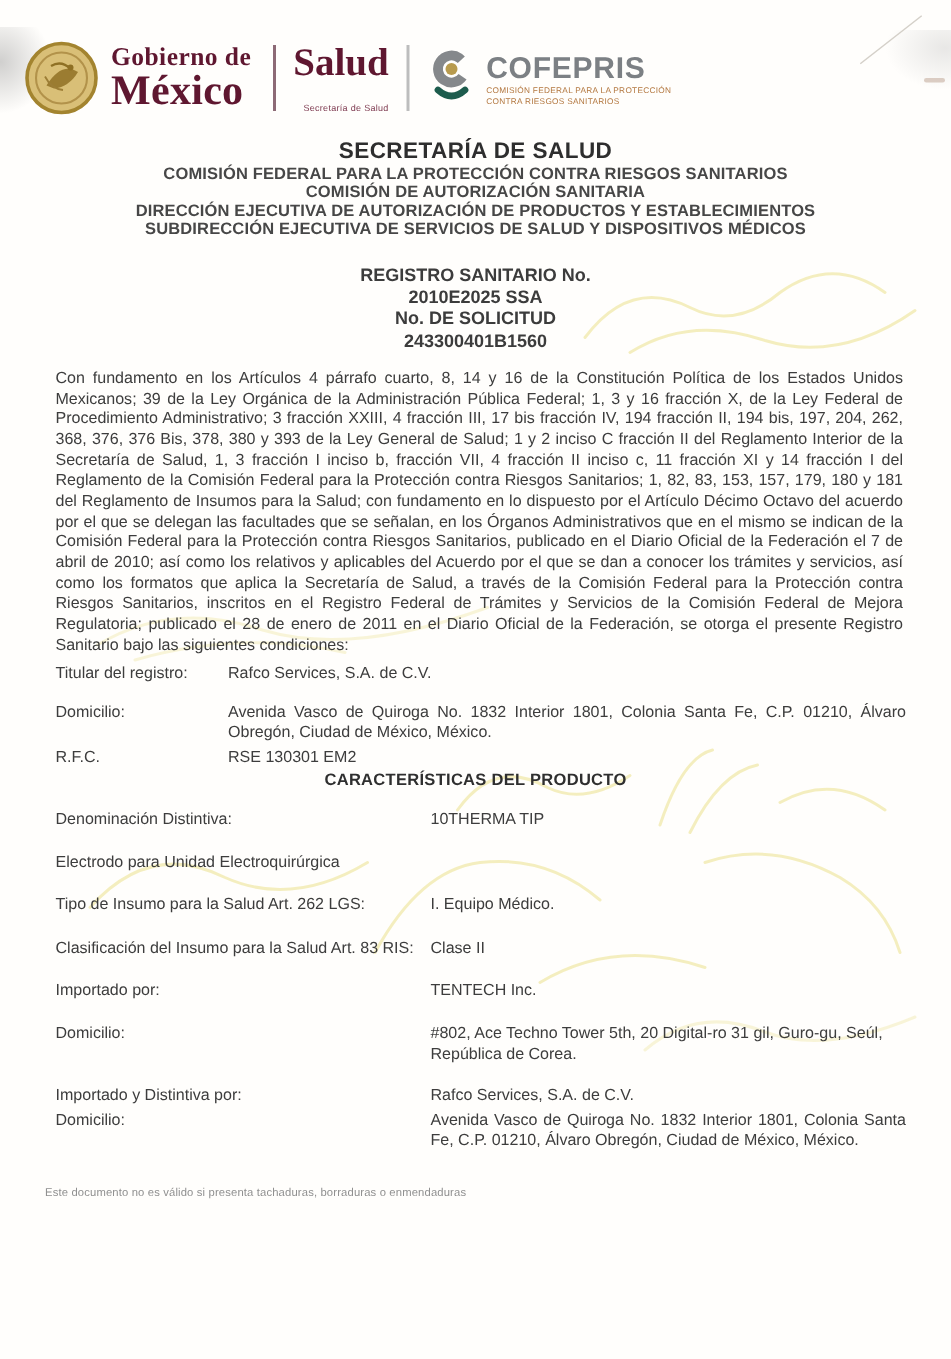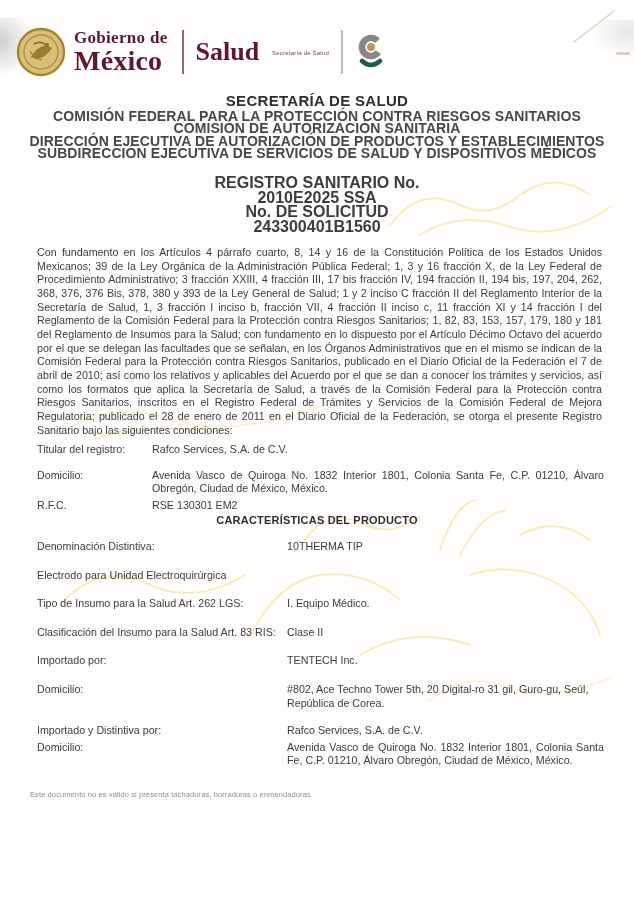--- a/index.html
+++ b/index.html
@@ -25,33 +25,33 @@
   .wm svg path{fill:none;stroke:#ece28f;stroke-width:2;stroke-linecap:round;}
   .wm.faint{opacity:.32;}
   
   .logo-row{position:absolute;top:27px;left:16px;display:flex;align-items:center;}
   .eagle{width:50px;height:50px;margin-right:8px;filter:blur(.4px);}
   .gob-text{color:#5f1730;font-family:"Liberation Serif", serif;line-height:1;}
   .gob-line1{font-size:17px;font-weight:bold;letter-spacing:.3px;}
   .gob-line2{font-size:28px;font-weight:bold;margin-top:1px;letter-spacing:.2px;}
   .logo-divider1{width:2px;height:44px;background:#8d6a76;margin:0 12px 0 14px;}
   .logo-divider2{width:2px;height:44px;background:#bdbdbd;margin:0 12px;}
-  .salud-block{display:flex;flex-direction:row;align-items:center;gap:13px;}
+  .salud-block{display:flex;flex-direction:column;align-items:flex-end;gap:13px;}
   .salud-word{font-family:"Liberation Serif", serif;font-weight:bold;font-size:26px;color:#5f1730;line-height:1;}
   .salud-sub{font-size:6px;color:#7e3a50;margin-top:2px;letter-spacing:.2px;}
   .cofepris-block{display:flex;align-items:flex-start;}
   .cofepris-c{width:34px;height:36px;margin-right:5px;}
   .cofepris-text{display:flex;flex-direction:column;margin-top:3px;}
   .cofepris-word{font-size:20px;font-weight:bold;color:#7c8084;letter-spacing:.5px;line-height:1;}
   .cofepris-tag{font-size:5.5px;color:#b3773f;line-height:1.25;margin-top:2px;letter-spacing:.2px;}
   
   .center-abs{position:absolute;left:0;right:0;text-align:center;}
   .main-title{top:92px;font-size:15px;font-weight:bold;color:#2e2e2e;letter-spacing:.3px;}
-  .sub-lines{top:110px;font-size:14px;font-weight:bold;color:#474747;line-height:12.4px;letter-spacing:.1px;}
-  .registro-block{top:176px;font-size:16px;font-weight:bold;color:#3c3c3c;line-height:14.6px;}
+  .sub-lines{top:110px;font-size:11px;font-weight:bold;color:#474747;line-height:12.4px;letter-spacing:.1px;}
+  .registro-block{top:176px;font-size:12px;font-weight:bold;color:#3c3c3c;line-height:14.6px;}
   
   .legal{position:absolute;top:246px;left:37px;width:565px;
     font-size:10.7px;line-height:13.65px;text-align:justify;color:#3d3d3d;}
   
   .fields{position:absolute;left:37px;width:567px;font-size:10.7px;line-height:13.6px;}
   .fields-holder{top:443px;}
   .fields-product{top:540px;}
   .frow{display:flex;align-items:flex-start;}
   .frow .lbl{flex:none;color:#3d3d3d;}
   .fields-holder .lbl{width:115px;}
@@ -120,20 +120,25 @@
       <div class="salud-word">Salud</div>
       <div class="salud-sub">Secretaría de Salud</div>
     </div>
     <div class="logo-divider2"></div>
     <div class="cofepris-block">
       <svg class="cofepris-c" viewBox="0 0 34 36">
         <circle cx="16" cy="13" r="9" fill="none" stroke="#85888b" stroke-width="6.5" stroke-dasharray="44 13" transform="rotate(35 16 13)"></circle>
         <circle cx="16" cy="13" r="4" fill="#b89b4e"></circle>
         <path d="M7 27 q9 8 18 0" fill="none" stroke="#1d5c4d" stroke-width="4.5" stroke-linecap="round"></path>
       </svg>
+      <div class="cofepris-text">
+        <div class="cofepris-word">COFEPRIS</div>
+        <div class="cofepris-tag">COMISIÓN FEDERAL PARA LA PROTECCIÓN</div>
+        <div class="cofepris-tag" style="margin-top:0;">CONTRA RIESGOS SANITARIOS</div>
+      </div>
     </div>
   </div>
 
   <div class="center-abs main-title">SECRETARÍA DE SALUD</div>
 
   <div class="center-abs sub-lines">
     <div>COMISIÓN FEDERAL PARA LA PROTECCIÓN CONTRA RIESGOS SANITARIOS</div>
     <div>COMISIÓN DE AUTORIZACIÓN SANITARIA</div>
     <div>DIRECCIÓN EJECUTIVA DE AUTORIZACIÓN DE PRODUCTOS Y ESTABLECIMIENTOS</div>
     <div>SUBDIRECCIÓN EJECUTIVA DE SERVICIOS DE SALUD Y DISPOSITIVOS MÉDICOS</div>

